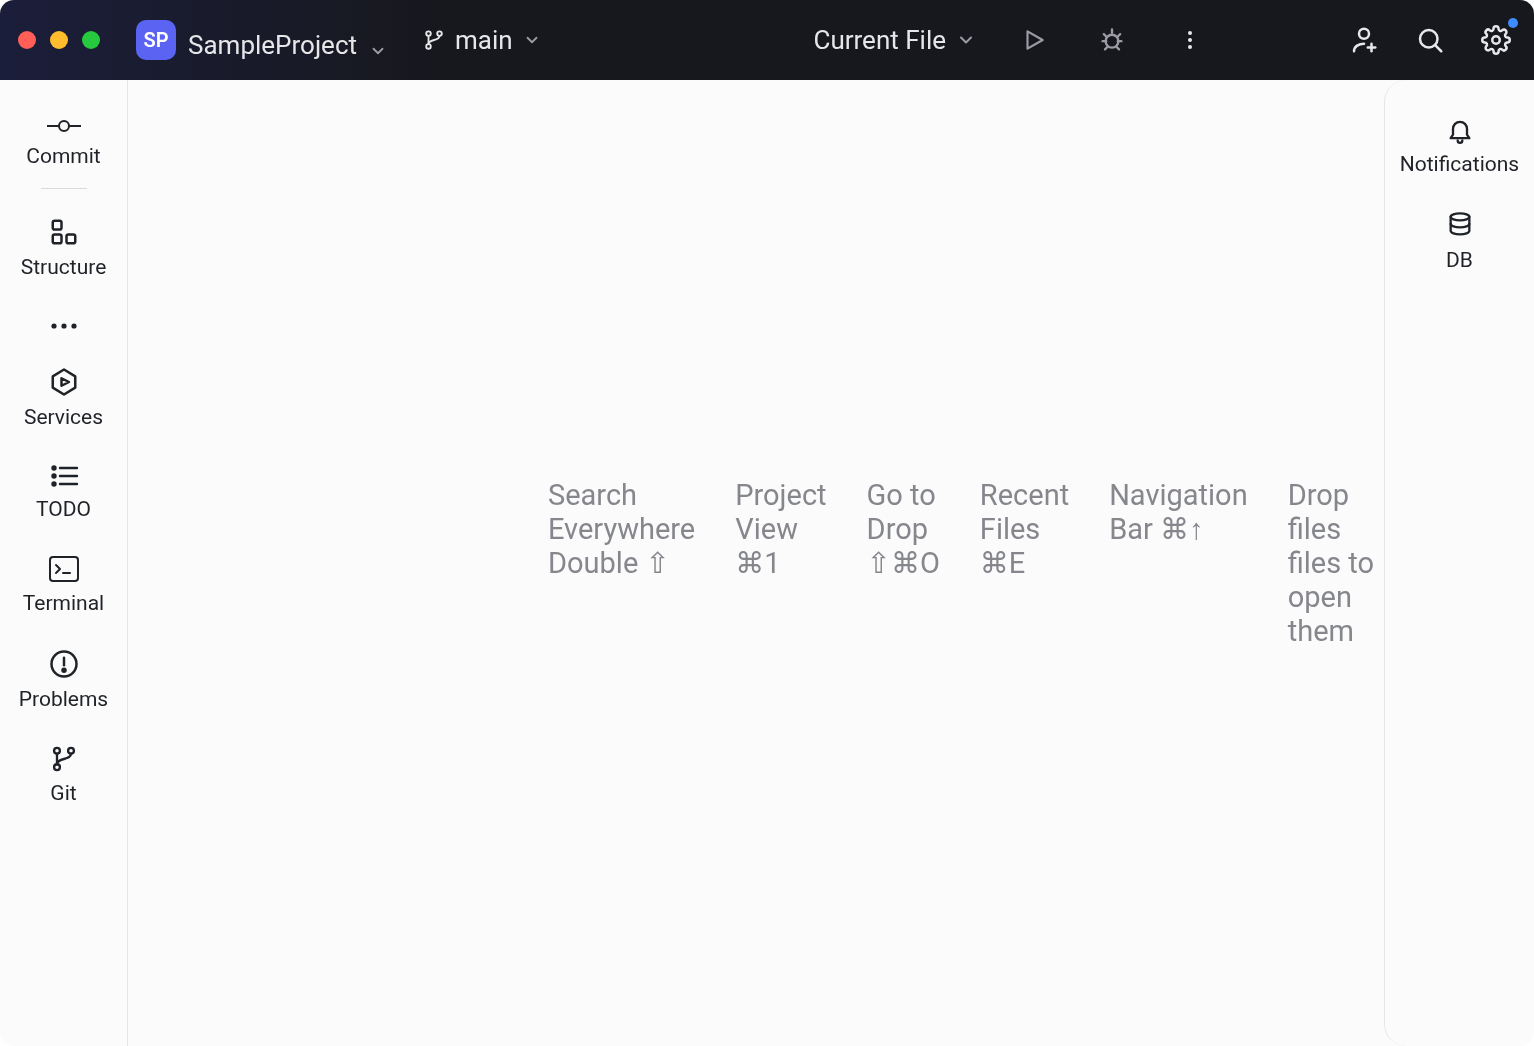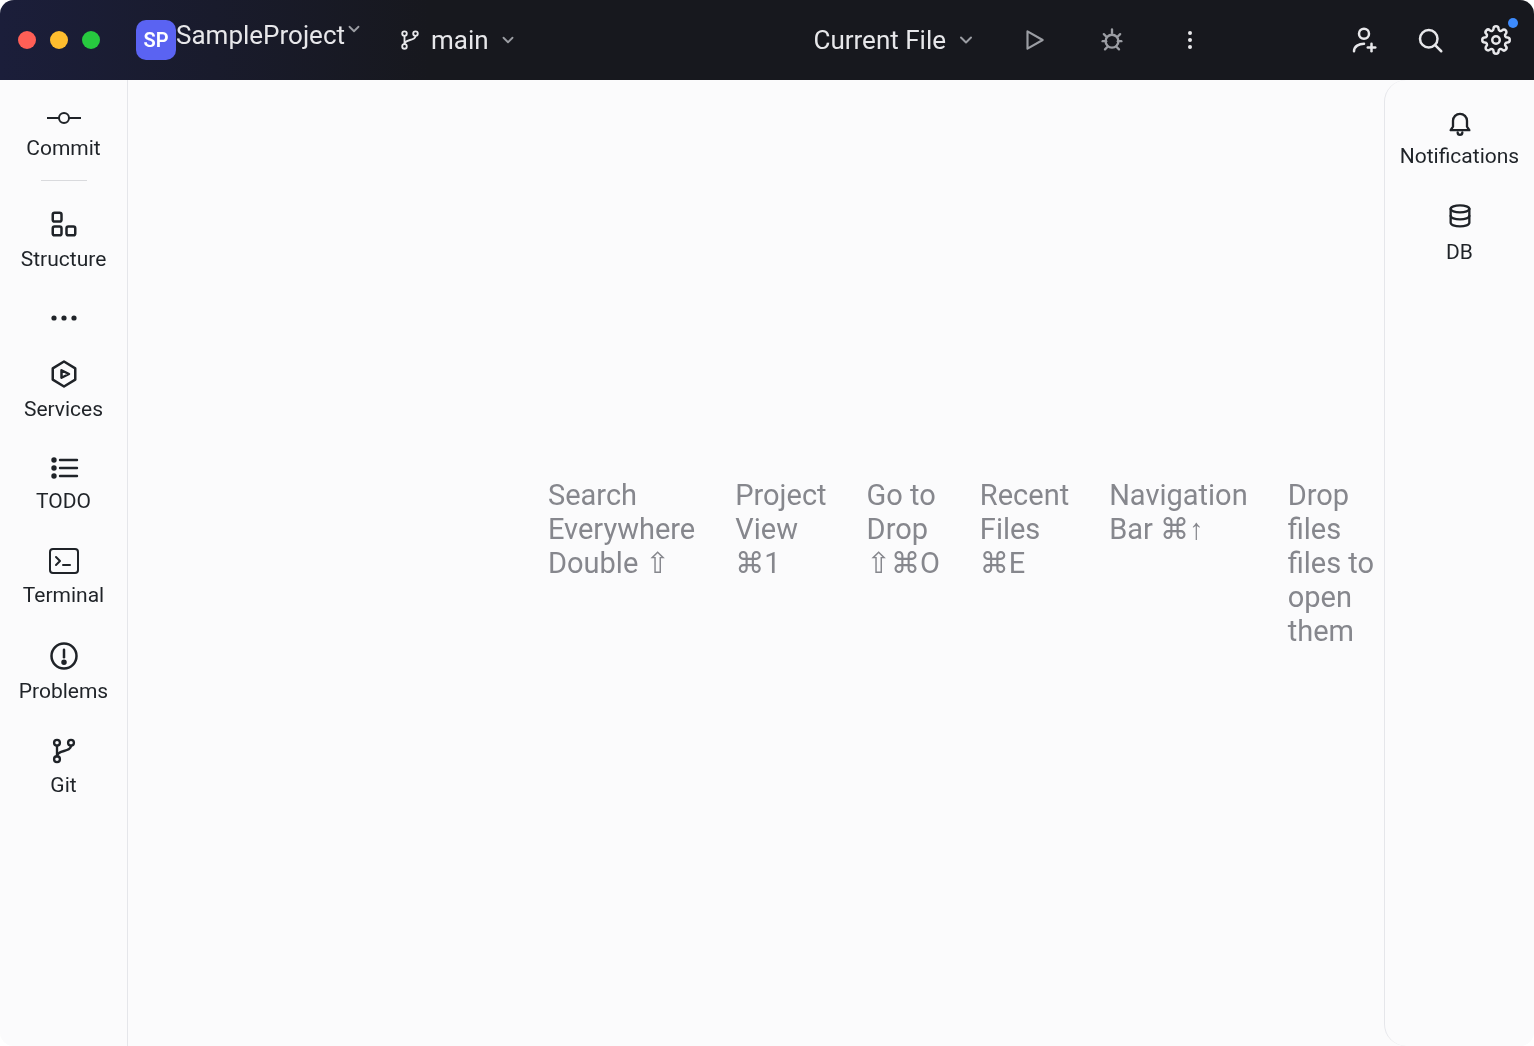--- a/index.html
+++ b/index.html
@@ -24,21 +24,21 @@
     color: #e6e6e6;
     gap: 14px;
   }
   .traffic-lights { display: flex; gap: 14px; margin-right: 22px; }
   .tl { width: 18px; height: 18px; border-radius: 50%; }
   .tl.red { background: #ff5f56; }
   .tl.yellow { background: #ffbd2e; }
   .tl.green { background: #27c93f; }
 
   .project-chip {
-    display: flex; align-items: flex-start; gap: 0;
+    display: flex; align-items: flex-end; gap: 12px;
     font-size: 26px; color: #e7e7ea;
     cursor: pointer;
   }
   .proj-badge {
     width: 40px; height: 40px; border-radius: 10px;
     background: #5a63f2; color: #fff;
     display: flex; align-items: center; justify-content: center;
     font-weight: 600; font-size: 20px;
   }
   .chev { color: #9b9da3; }
@@ -77,21 +77,21 @@
   
   .body {
     flex:1;
     display:flex;
     background:#fbfbfc;
   }
   .left-bar, .right-bar {
     width: 128px;
     background:#fbfbfc;
     border-right:1px solid #e5e6ea;
-    padding-top:14px;
+    padding-top:22px;
   }
   .right-bar { border-right:none; border-left:1px solid #e5e6ea; width: 150px; border-radius: 22px; }
   .tool-item {
     display:flex; flex-direction:column; align-items:center;
     gap:8px;
     padding: 14px 0 20px;
     color:#1f2328;
     font-size:21px;
     cursor:pointer;
   }

